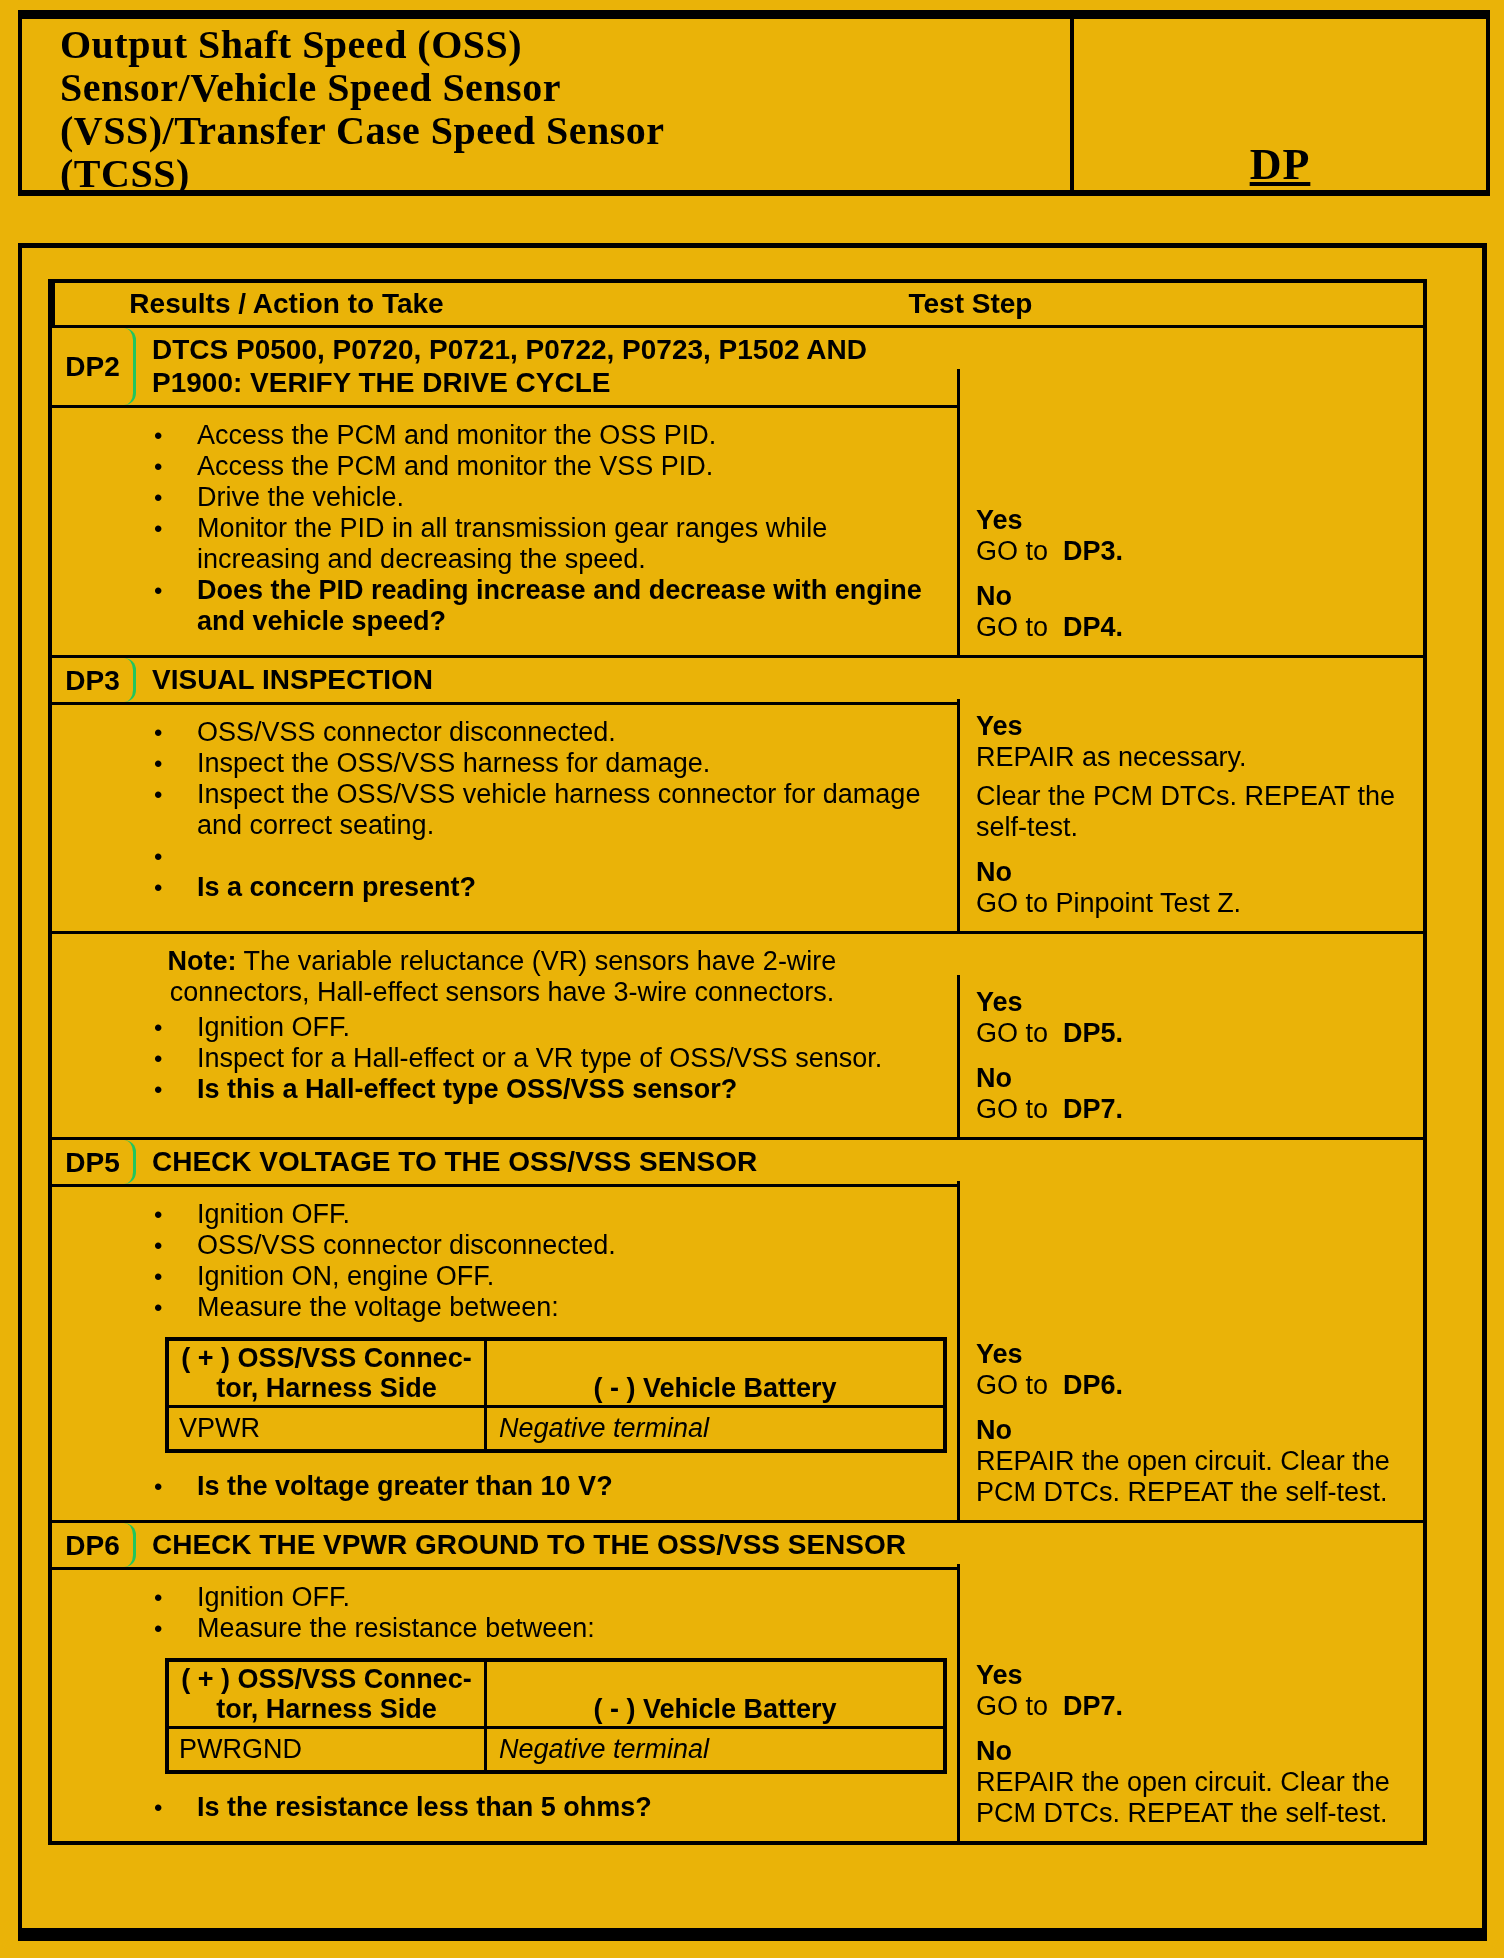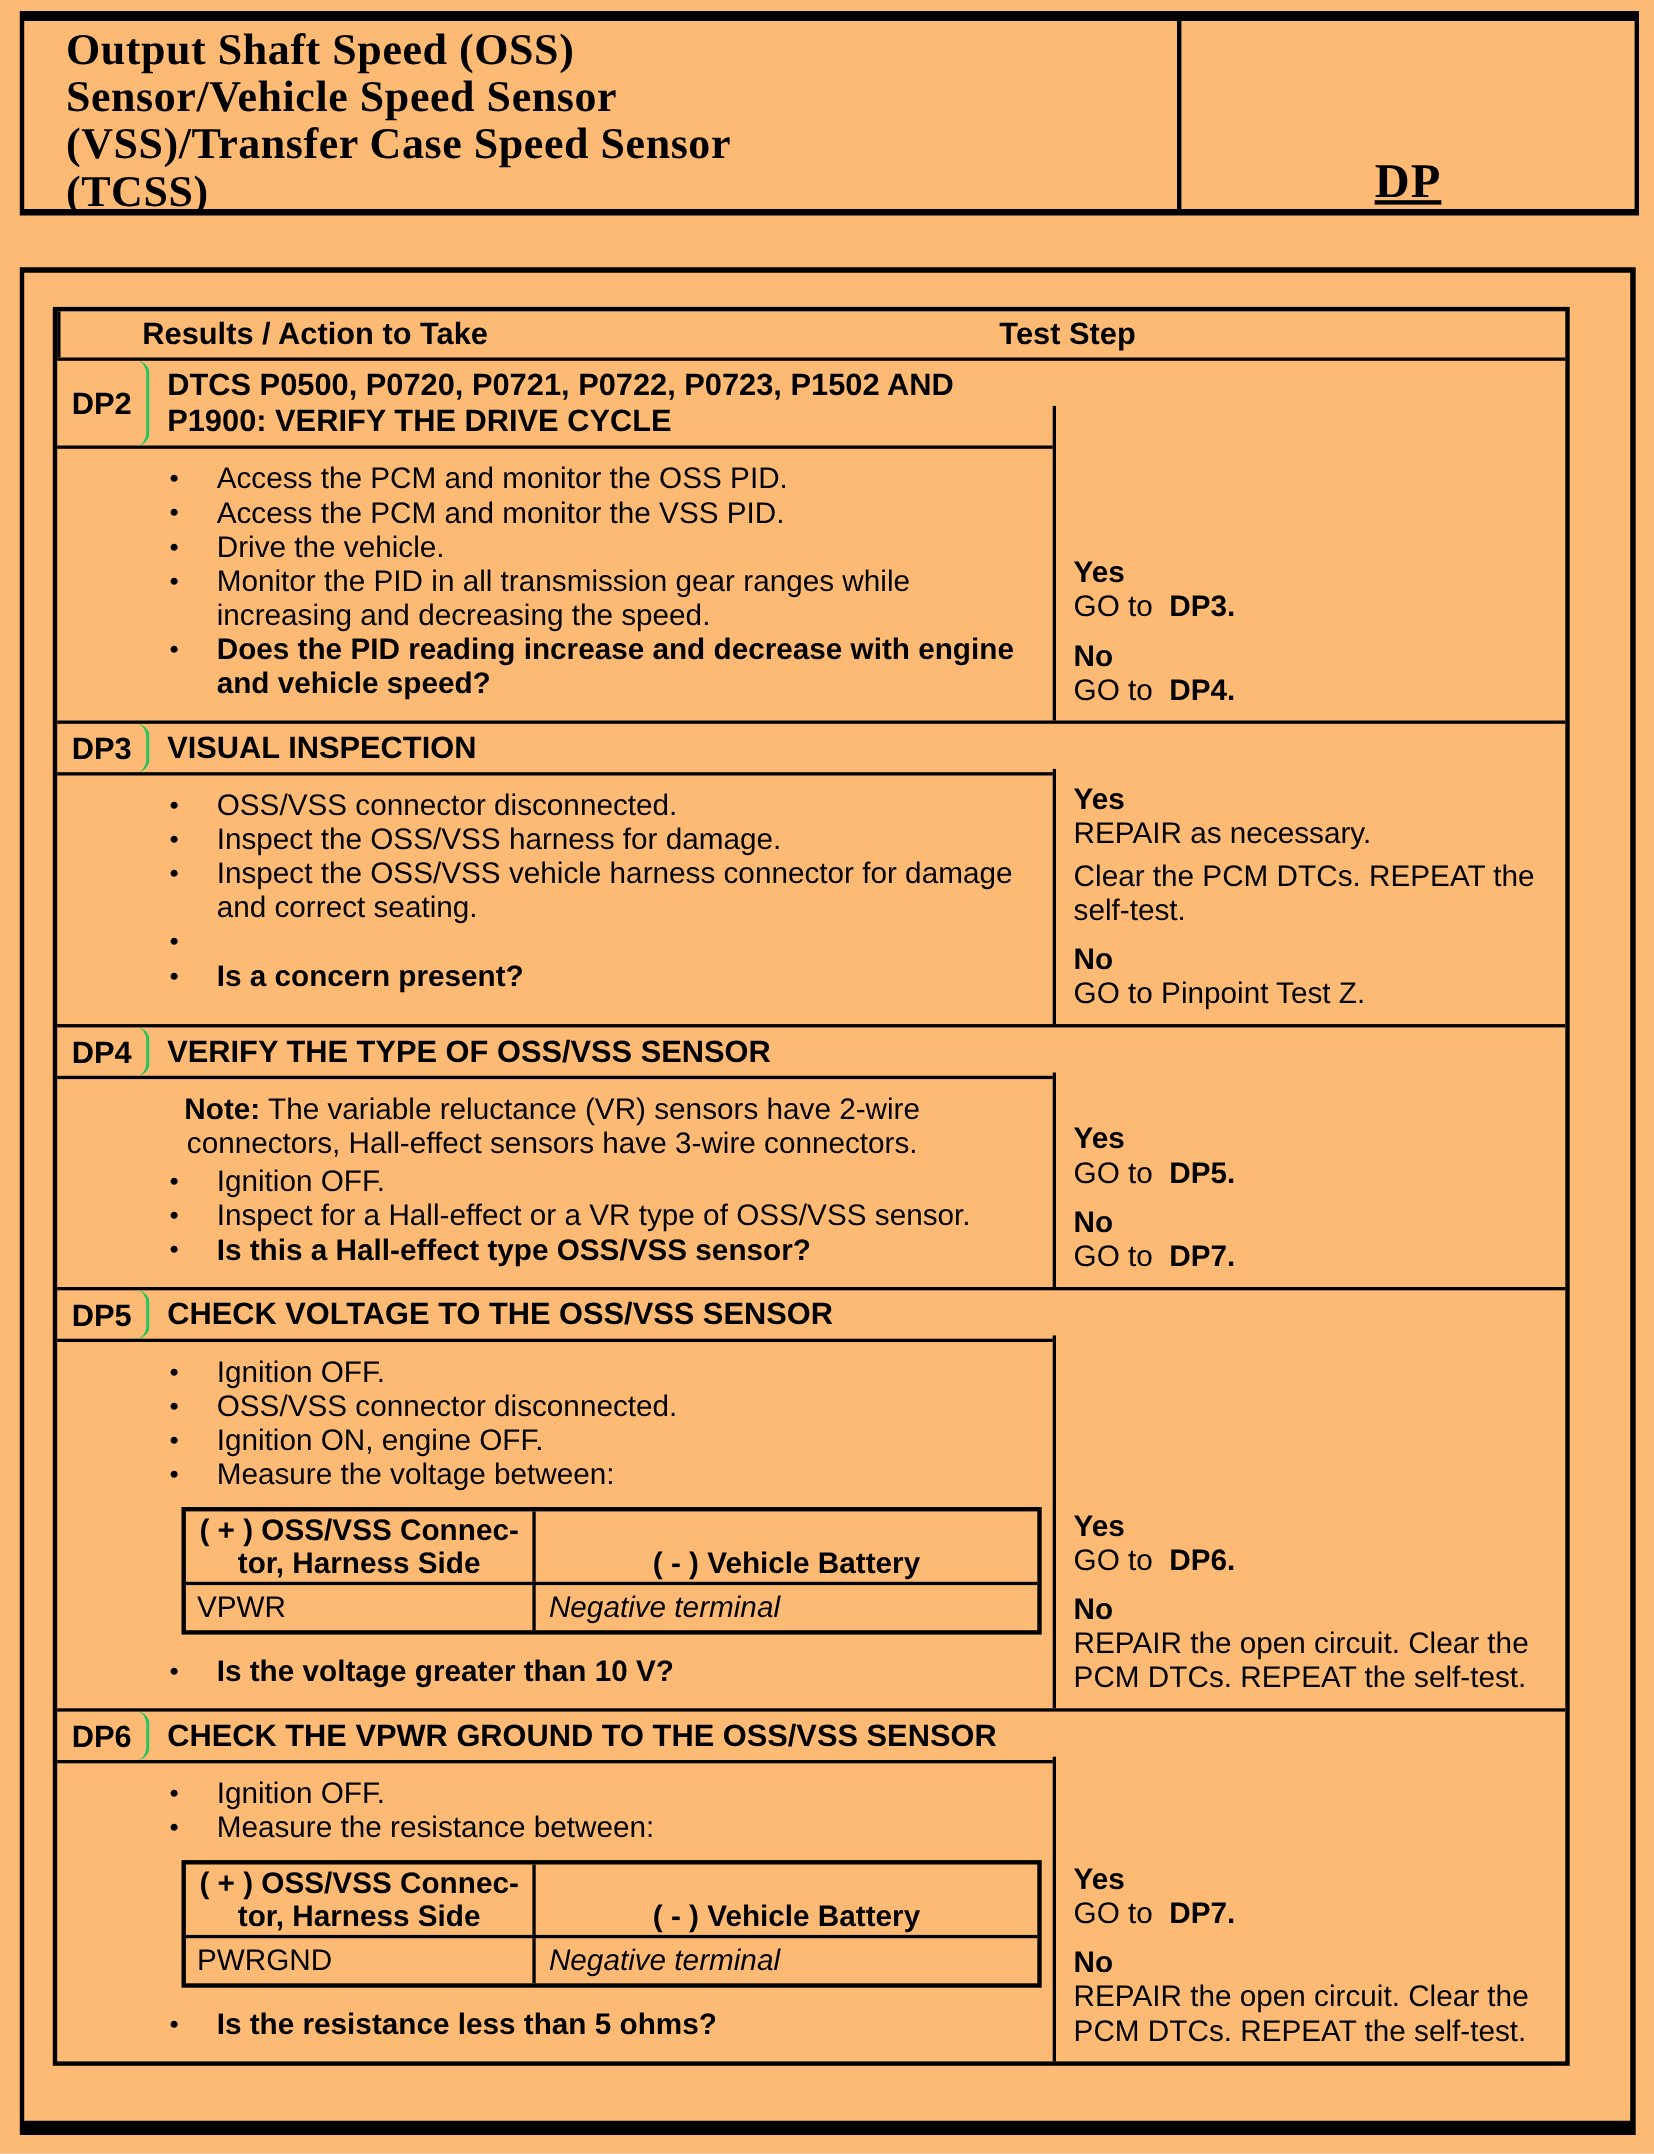--- a/index.html
+++ b/index.html
@@ -1,19 +1,19 @@
 <!DOCTYPE html>
 <html><head>
 <meta charset="utf-8">
 <style>
   html,body{margin:0;padding:0;background:#e8e8e8;}
   .page{
     position:relative;
     width:1504px;height:1958px;
-    background:#fdba74;
+    background:#eab308;
     font-family:"Liberation Sans", sans-serif;
     color:#000;
     overflow:hidden;
   }
   
   .header-box{
     position:absolute;left:18px;top:10px;width:1472px;height:186px;
     box-sizing:border-box;
     border-top:9px solid #000;
     border-left:4px solid #000;
@@ -224,24 +224,20 @@
                 <div class="res-para">Clear the PCM DTCs. REPEAT the self-test.</div>
               </div>
               <div class="res-group">
                 <div class="res-label">No</div>
                 <div class="res-para">GO to Pinpoint Test Z.</div>
               </div>
             </div>
           </div>
           <div class="step">
             <div class="step-left">
-              <div class="step-head">
-                <div class="step-id">DP4</div>
-                <div class="step-title">VERIFY THE TYPE OF OSS/VSS SENSOR</div>
-              </div>
               <div class="step-body">
                 <div class="note"><strong>Note:</strong> The variable reluctance (VR) sensors have 2-wire connectors, Hall-effect sensors have 3-wire connectors.</div>
                 <div class="bullet">
                   <span class="dot">•</span>
                   <span class="btxt">Ignition OFF.</span>
                 </div>
                 <div class="bullet">
                   <span class="dot">•</span>
                   <span class="btxt">Inspect for a Hall-effect or a VR type of OSS/VSS sensor.</span>
                 </div>

